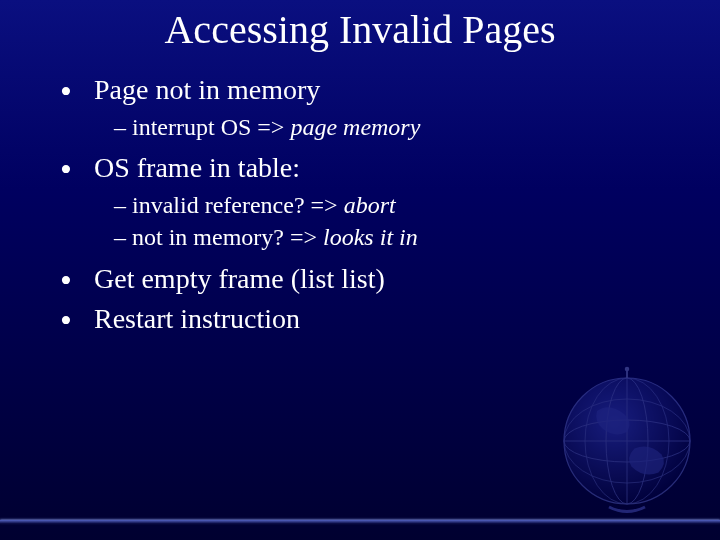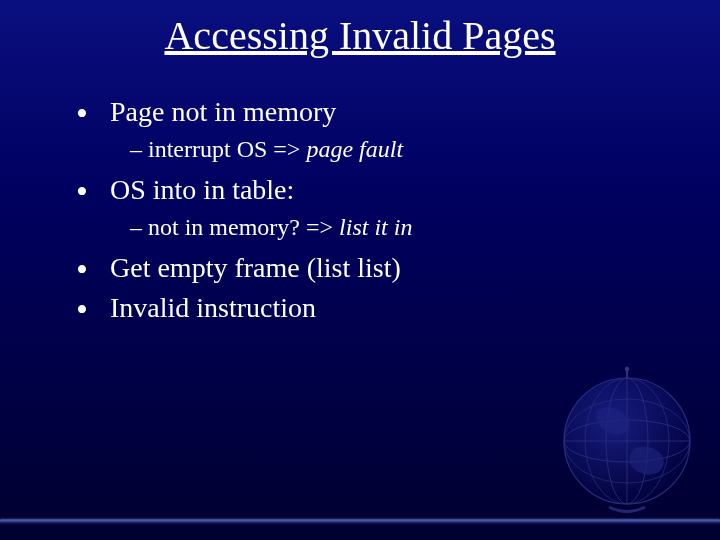--- a/index.html
+++ b/index.html
@@ -14,31 +14,30 @@
     width: 720px;
     height: 540px;
     background: linear-gradient(180deg, #0a0f80 0%, #000060 35%, #000030 100%);
     color: #fff;
     position: relative;
     box-sizing: border-box;
   }
   .title {
     text-align: center;
     font-size: 40px;
-    padding-top: 12px;
+    padding-top: 6px;
     color: #fff;
     font-weight: 400;
-    text-decoration: underline;
   }
   .content {
     padding: 18px 0 0 60px;
   }
   ul.level1 {
     list-style: none;
-    margin: 16px;
+    margin: 0;
     padding: 0;
   }
   ul.level1 > li {
     position: relative;
     padding-left: 34px;
     font-size: 28px;
     line-height: 1.35;
     margin-bottom: 2px;
   }
   ul.level1 > li::before {
@@ -95,39 +94,42 @@
 
   <div class="title">Accessing Invalid Pages</div>
 
   <div class="content">
     <ul class="level1">
 
       <li>
         <span>Page not in memory</span>
         <ul class="level2">
           <li>
-            <span>interrupt OS =&gt; </span><em class="it">page fault</em>
+            <span>interrupt OS =&gt; </span><em class="it">page memory</em>
           </li>
         </ul>
       </li>
 
       <li>
-        <span>OS into in table:</span>
+        <span>OS frame in table:</span>
         <ul class="level2">
           <li>
-            <span>not in memory? =&gt; </span><em class="it">list it in</em>
+            <span>invalid reference? =&gt; </span><em class="it">abort</em>
+          </li>
+          <li>
+            <span>not in memory? =&gt; </span><em class="it">looks it in</em>
           </li>
         </ul>
       </li>
 
       <li>
         <span>Get empty frame (list list)</span>
       </li>
       <li>
-        <span>Invalid instruction</span>
+        <span>Restart instruction</span>
       </li>
 
     </ul>
   </div>
 
   <div class="globe">
     <svg viewBox="0 0 100 100" width="150" height="150">
       <defs>
         <radialGradient id="g" cx="40%" cy="35%" r="70%">
           <stop offset="0%" stop-color="#4a5aff"></stop>

